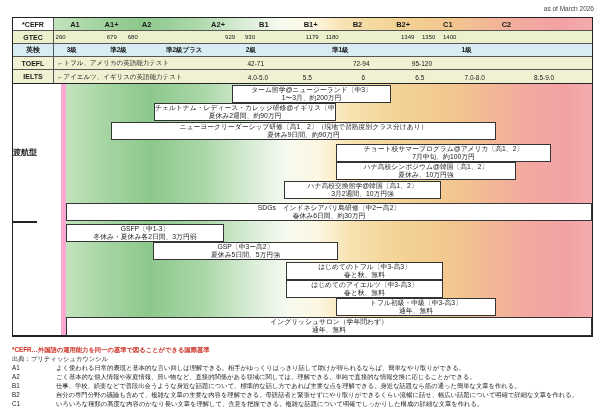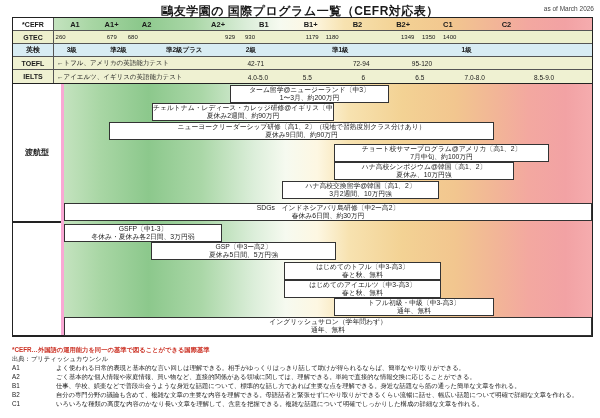--- a/index.html
+++ b/index.html
@@ -22,21 +22,21 @@
   .bg-gtec{background:#edf0cd;} .bg-eiken{background:#d8ecf3;} .bg-yellow{background:#eff1d2;}
   .lv{position:absolute;top:50%;transform:translate(-50%,-50%);font-size:7.5px;font-weight:bold;}
   .sc{position:absolute;top:50%;transform:translateY(-50%);font-size:6px;}
   .gr{position:absolute;top:50%;transform:translate(-50%,-50%);font-size:6.5px;font-weight:bold;white-space:nowrap;}
   .rg{position:absolute;top:50%;transform:translate(-50%,-50%);font-size:6.5px;white-space:nowrap;}
   .desc{position:absolute;left:3px;top:50%;transform:translateY(-50%);font-size:6.5px;white-space:nowrap;}
 
   
   .ptable{position:absolute;left:12px;top:83px;width:581px;height:254px;border:1px solid #222;
           border-bottom-width:2px;box-sizing:border-box;display:flex;}
-  .pside{width:48px;flex:none;border-right:3px solid #f9a8d4;display:flex;flex-direction:column;background:#fff;}
+  .pside{width:48px;flex:none;border-right:5px solid #f9a8d4;display:flex;flex-direction:row;background:#fff;}
   .psec{display:flex;align-items:center;justify-content:center;font-size:8px;font-weight:bold;}
   .psec-abroad{height:139px;border-bottom:2px solid #222;box-sizing:border-box;}
   .psec-campus{flex:1;}
   .parea{flex:1;position:relative;
          background:linear-gradient(90deg,#c4e3bf 0%,#a8d6a4 7%,#8cc88c 16%,#aad7a7 26%,
          #dceeda 36%,#f6faf0 42%,#fdf7e2 48%,#f7e2b0 54%,#f3d294 64%,#f2c68f 74%,
          #f2b597 82%,#f3a8a0 88%,#f2a2a4 95%,#f5acae 100%);}
   .pbox{position:absolute;height:18px;background:#fff;border:1px solid #333;box-sizing:border-box;
         text-align:center;font-size:6.8px;line-height:8px;overflow:hidden;white-space:nowrap;}
   .pbox .t,.pbox .d{white-space:nowrap;}
@@ -46,21 +46,20 @@
   .note-red{color:#cc3326;font-weight:bold;}
   .def{display:flex;}
   .def .dl{width:44px;flex:none;}
   .def .dt{flex:1;white-space:nowrap;overflow:hidden;}
 </style>
 </head>
 <body>
 
 <div class="page">
 
-  <div class="title">鷗友学園の 国際プログラム一覧（CEFR対応表）</div>
   <div class="asof">as of March 2026</div>
 
   <div class="testtable">
     <div class="trow">
       <div class="tlabel">*CEFR</div>
       <div class="tdata grad">
         <span class="lv" style="left:3.9%">A1</span>
         <span class="lv" style="left:10.7%">A1+</span>
         <span class="lv" style="left:17.2%">A2</span>
         <span class="lv" style="left:30.5%">A2+</span>

